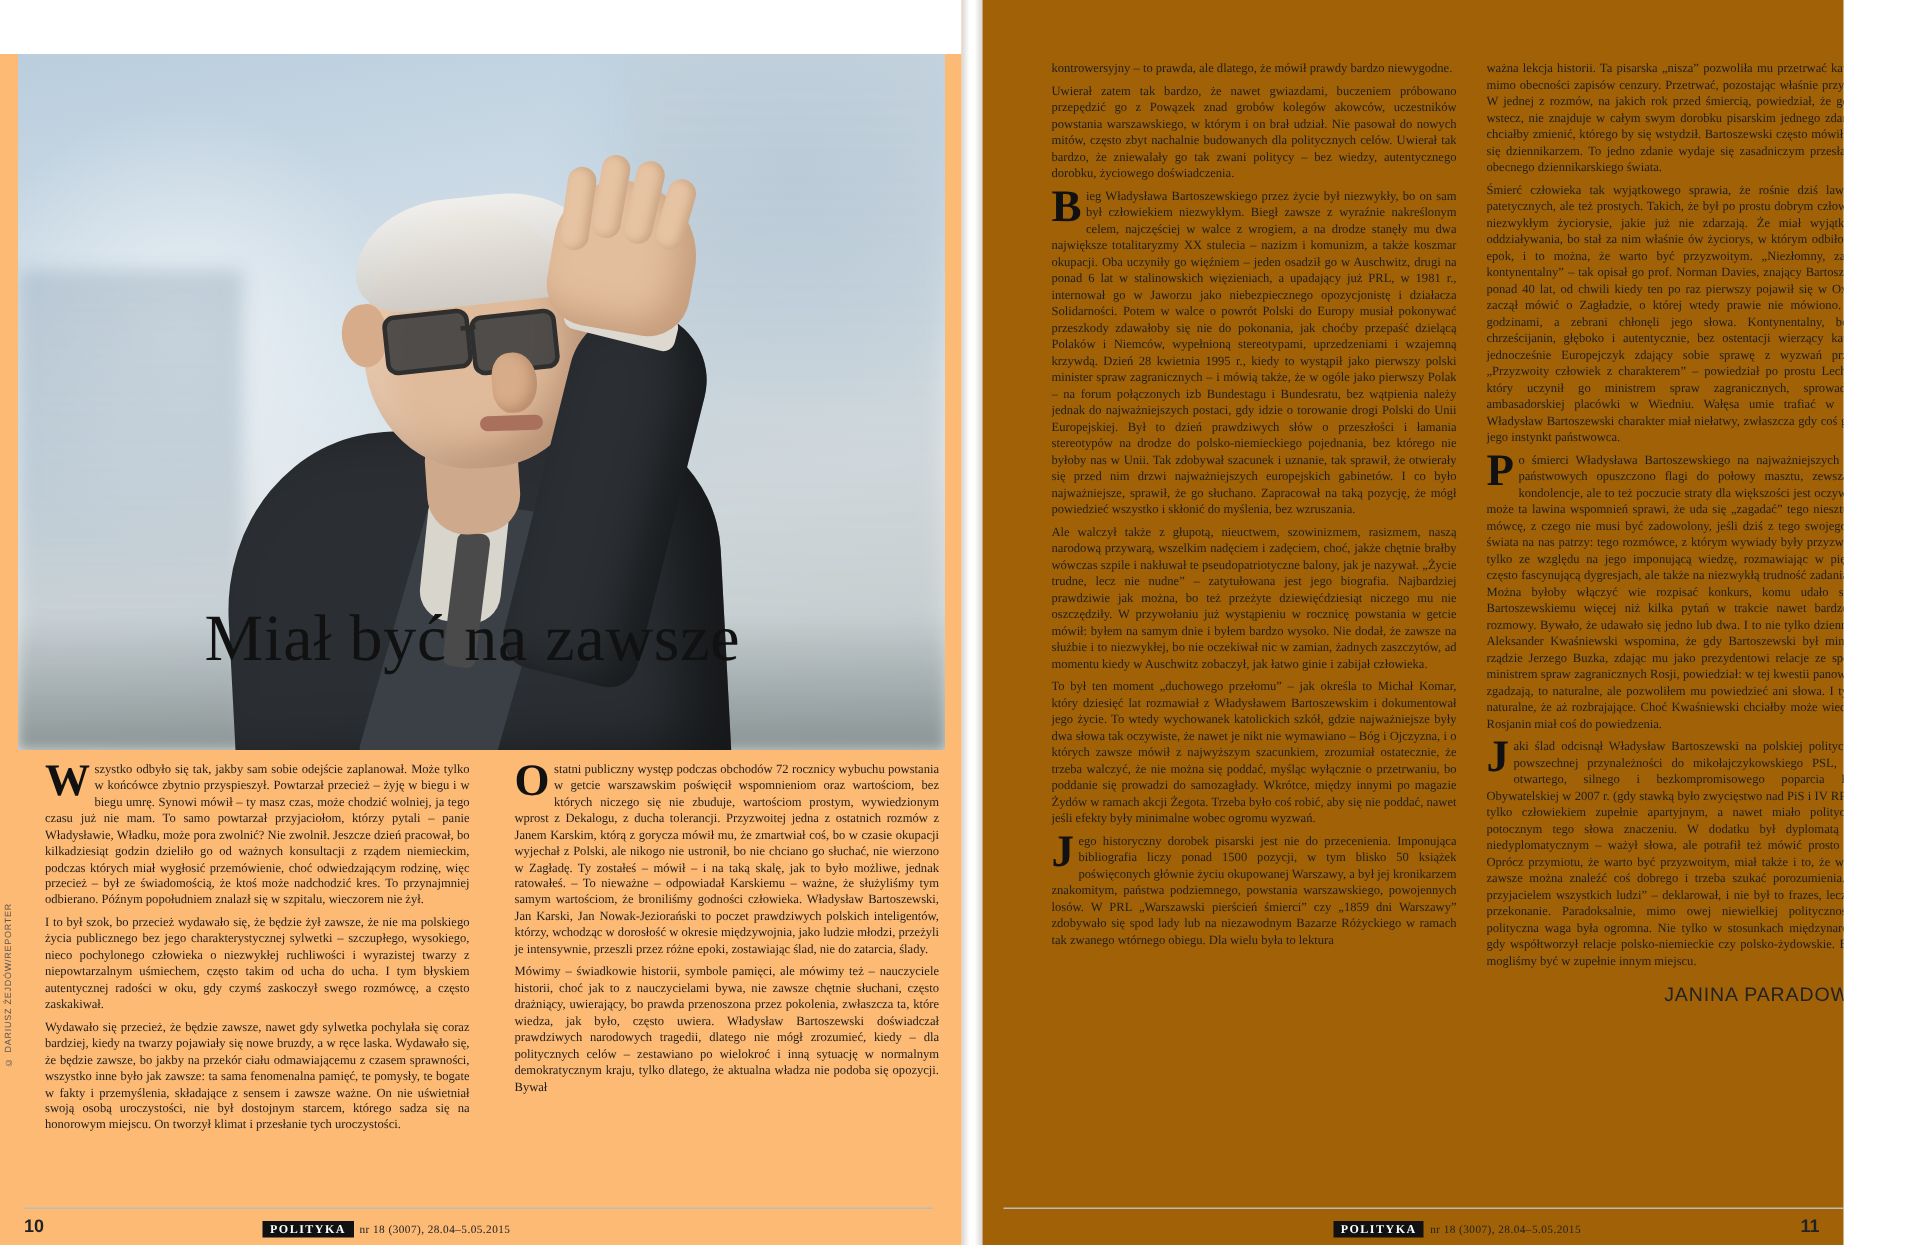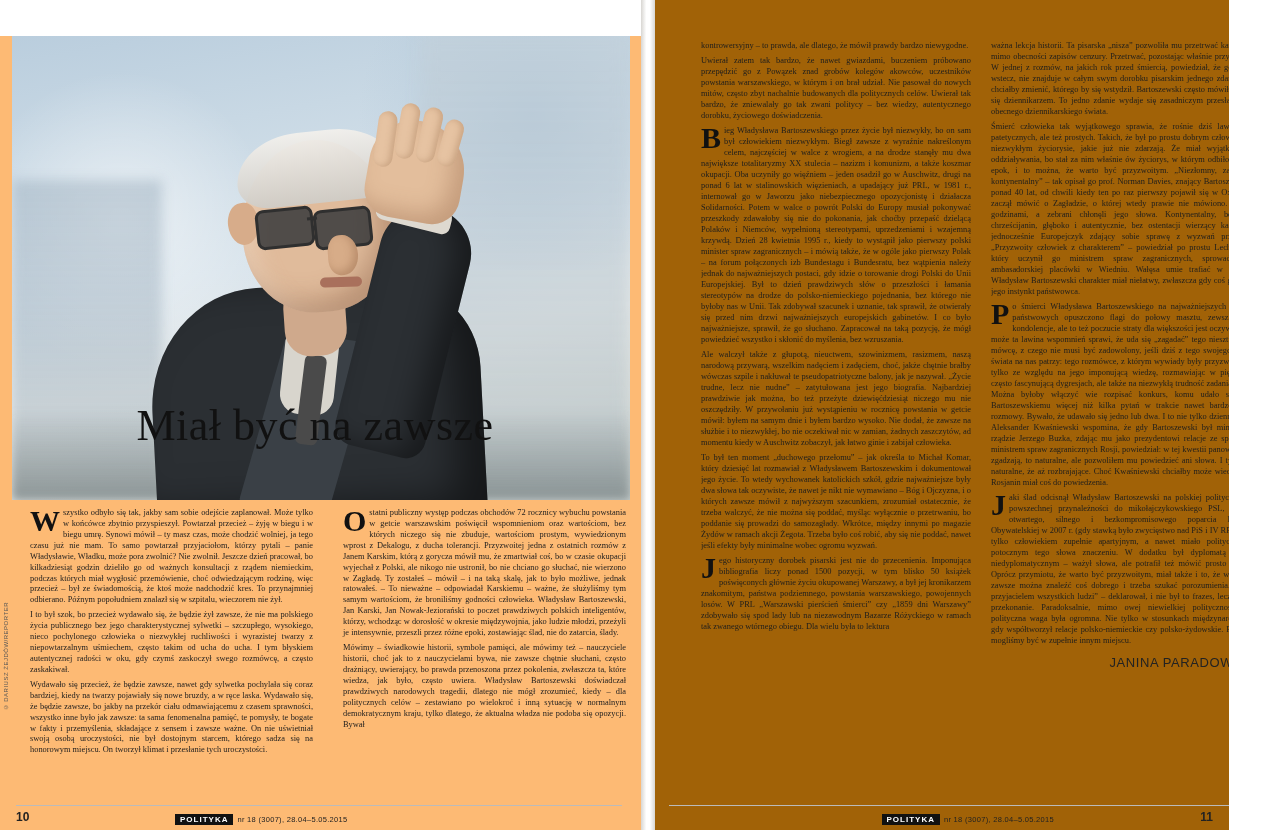--- a/index.html
+++ b/index.html
@@ -393,21 +393,21 @@
     position: absolute;
     bottom: 24px;
     height: 1px;
     background: #bbb;
   }
   .foot-rule-left { left: 16px; width: 606px; }
   .foot-rule-right { left: 14px; width: 596px; }
   .masthead {
     position: absolute;
     bottom: 5px;
-    font-family: Liberation Sans, sans-serif;
+    font-family: Liberation Serif, serif;
     font-size: 7.5px;
     color: #222;
     letter-spacing: 0.3px;
     white-space: nowrap;
     text-align: right;
   }
   .masthead .logo {
     display: inline-block;
     background: #111;
     color: #fff;

